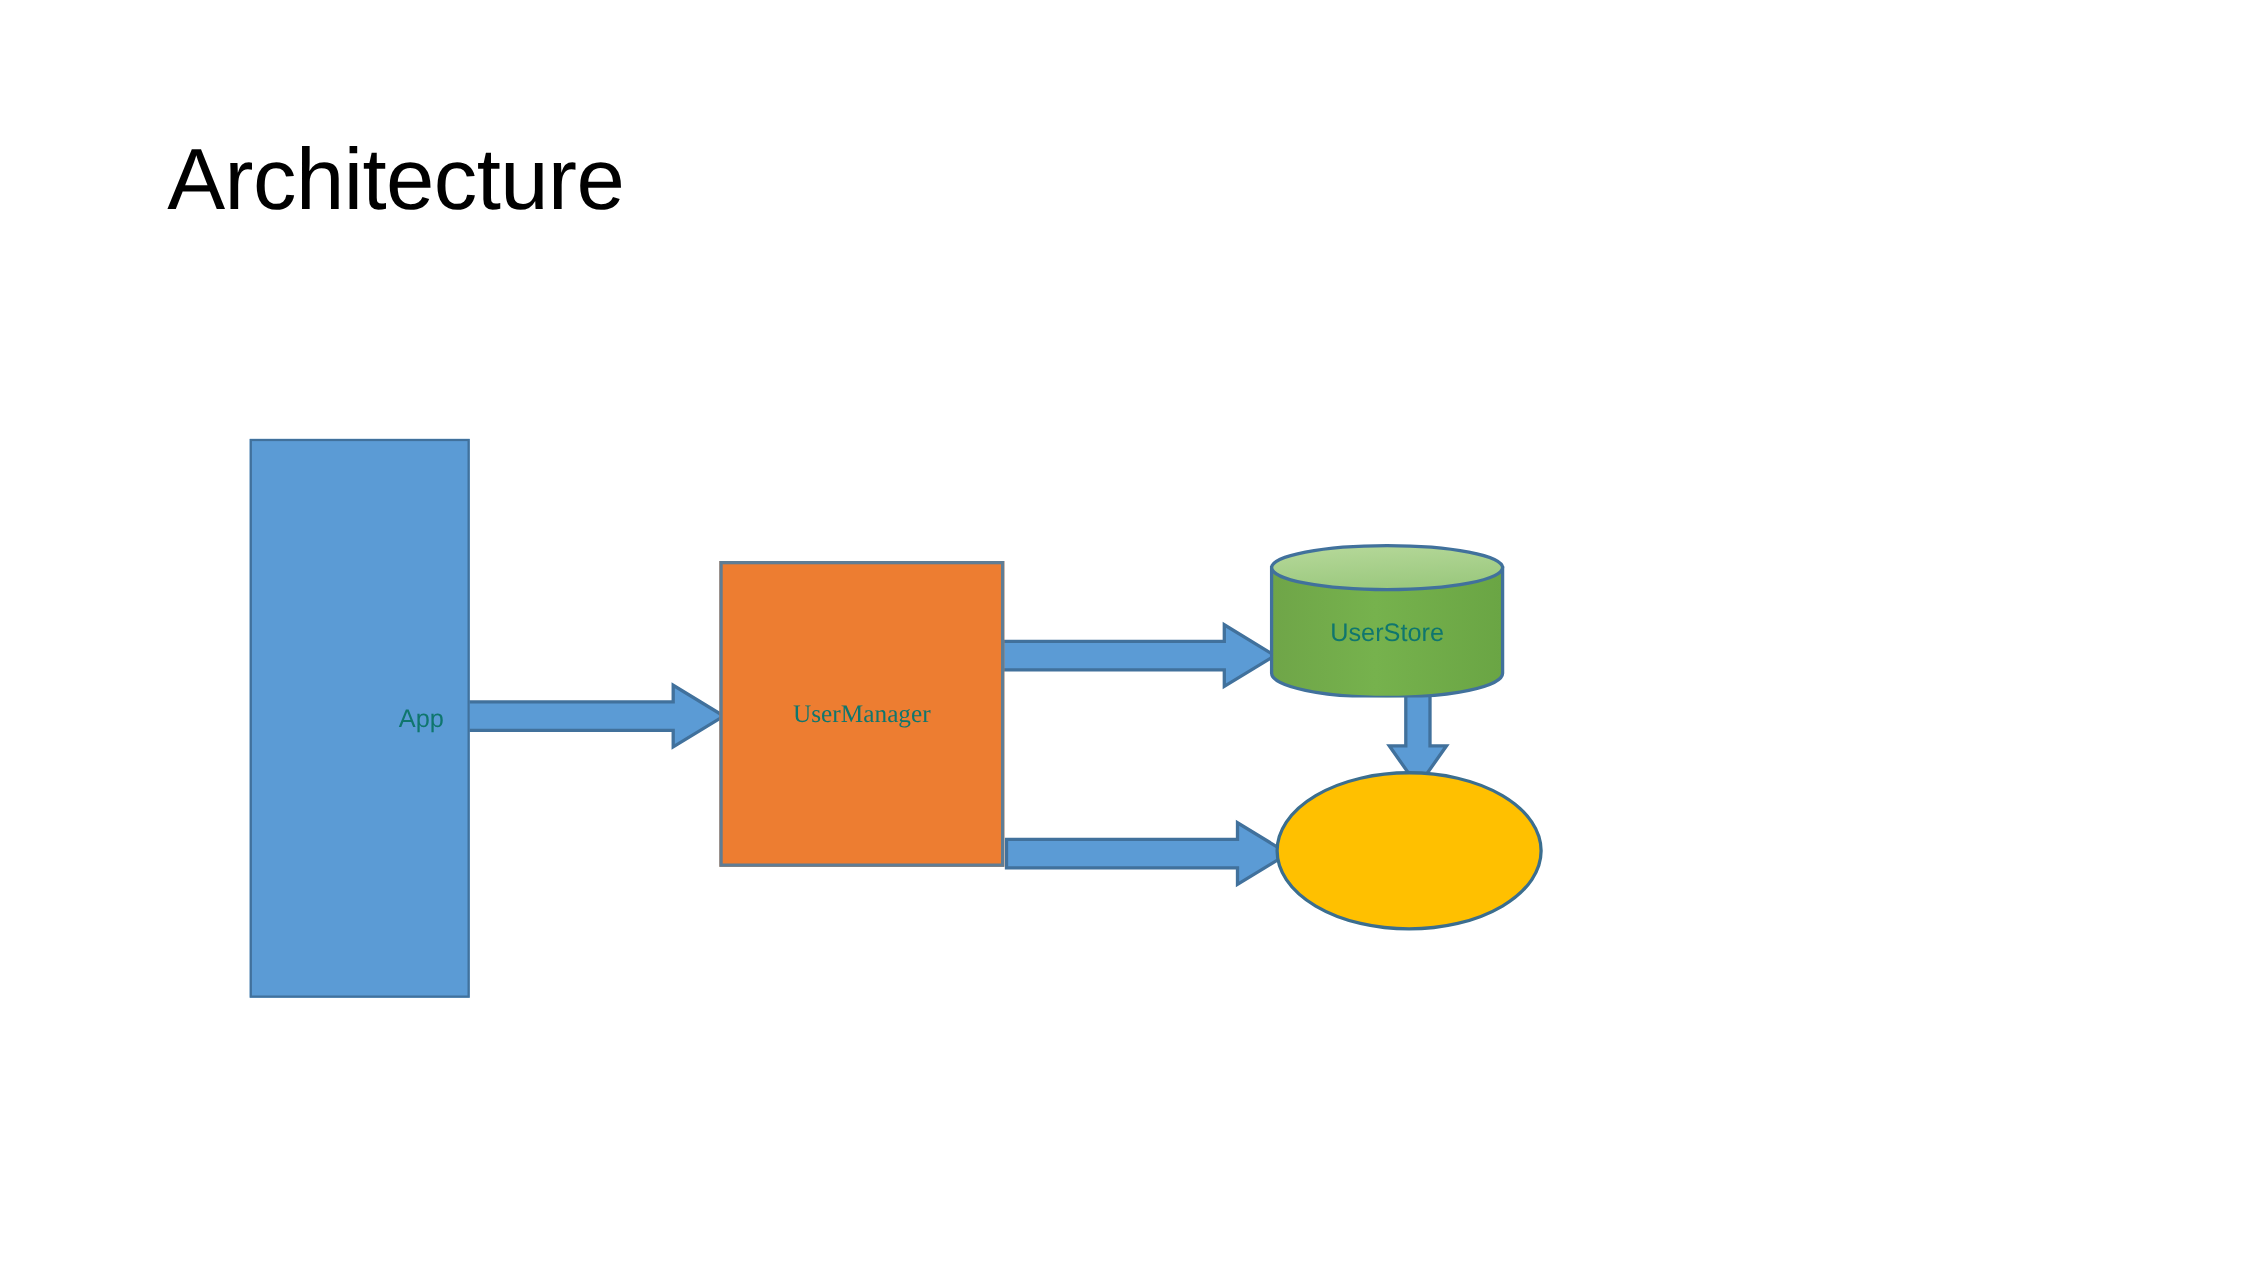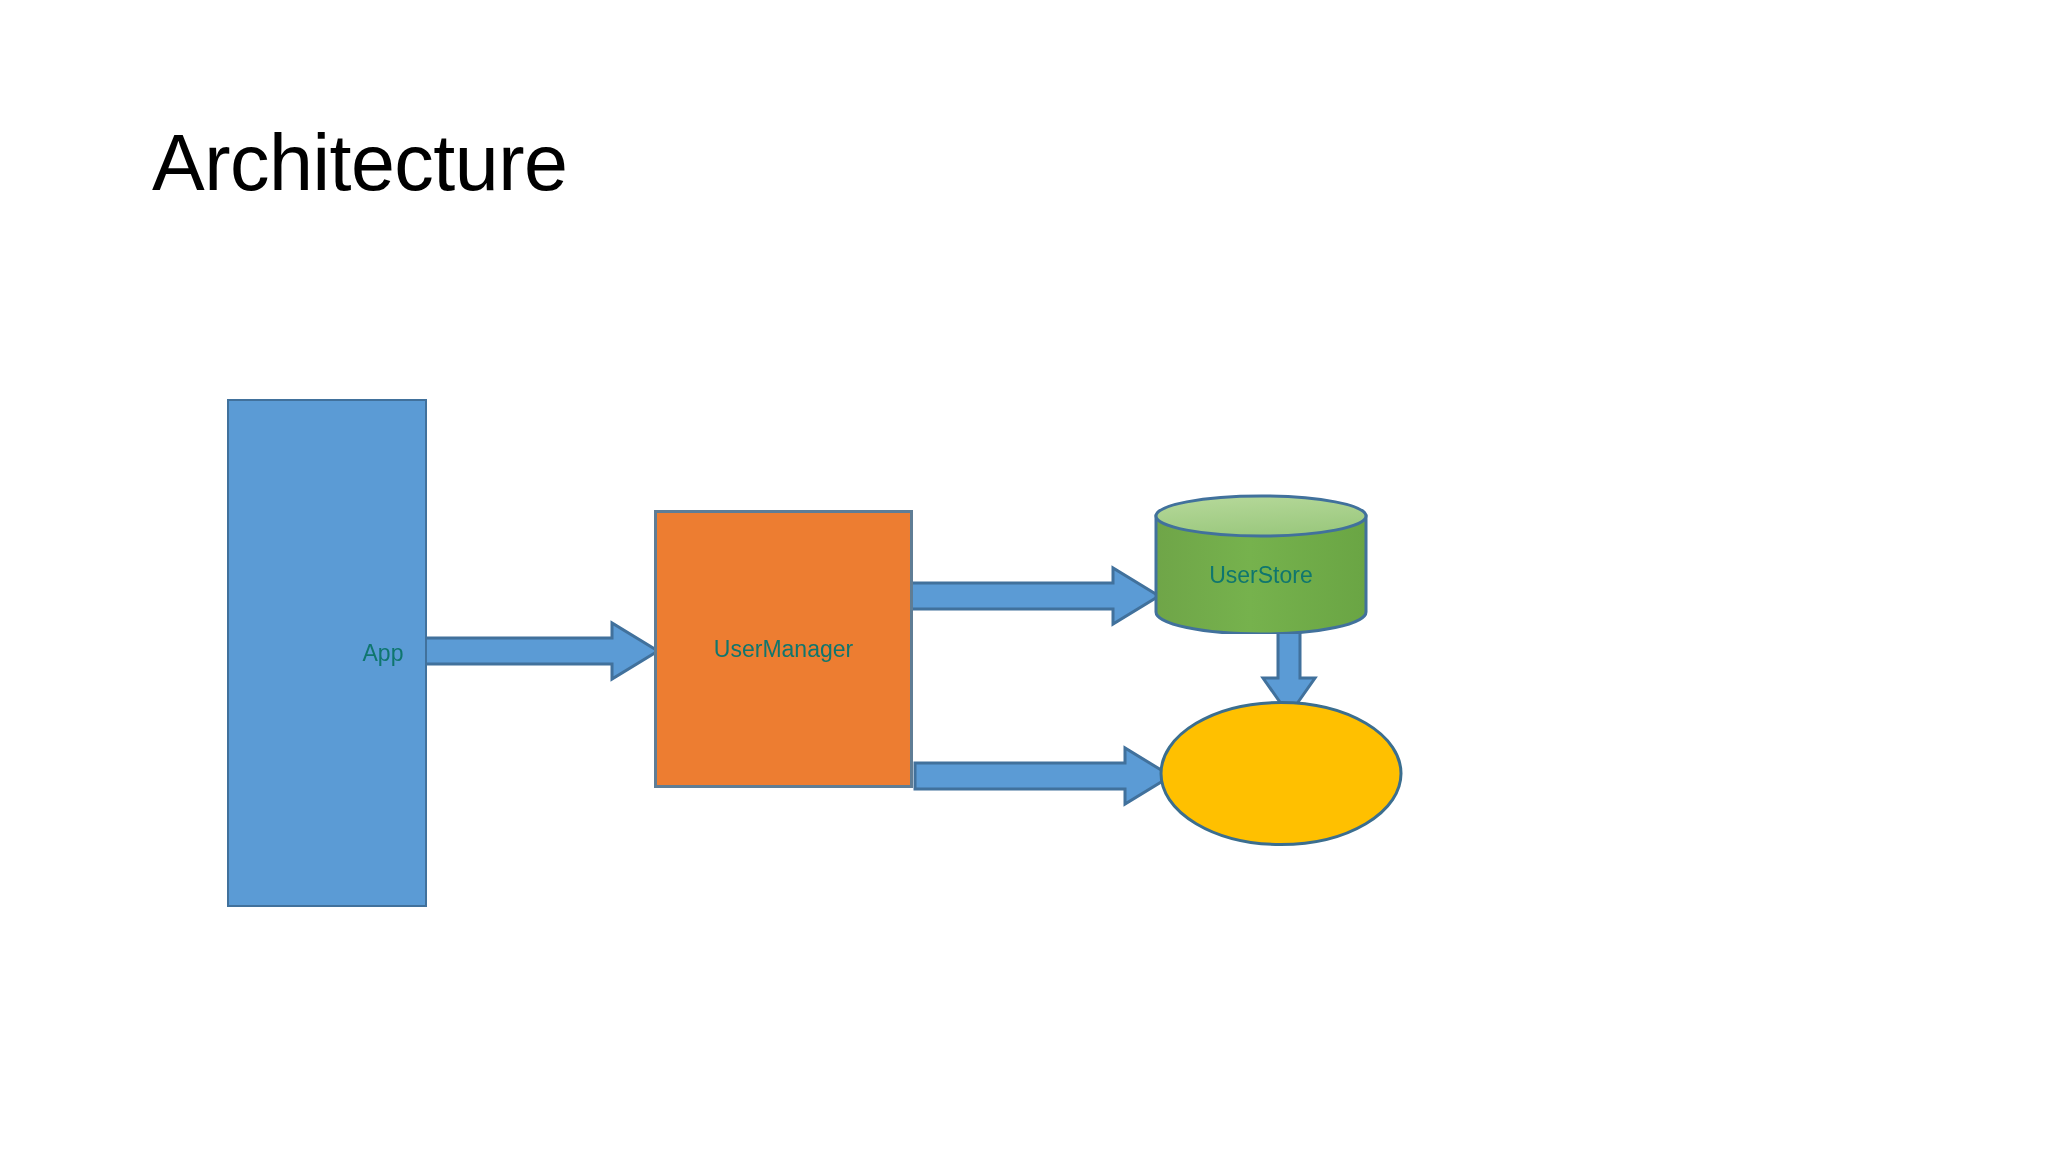--- a/index.html
+++ b/index.html
@@ -87,20 +87,21 @@
     height: 278px;
     background: #ED7D31;
     border: 3px solid #5F7D95;
     box-sizing: border-box;
   }
   #node-usermanager-label {
     left: 654px;
     top: 621px;
     width: 259px;
     height: 56px;
+    font-family: Liberation Serif, serif;
   }
 
   
   #node-userstore {
     position: absolute;
     left: 1153px;
     top: 494px;
     width: 216px;
     height: 140px;
   }

